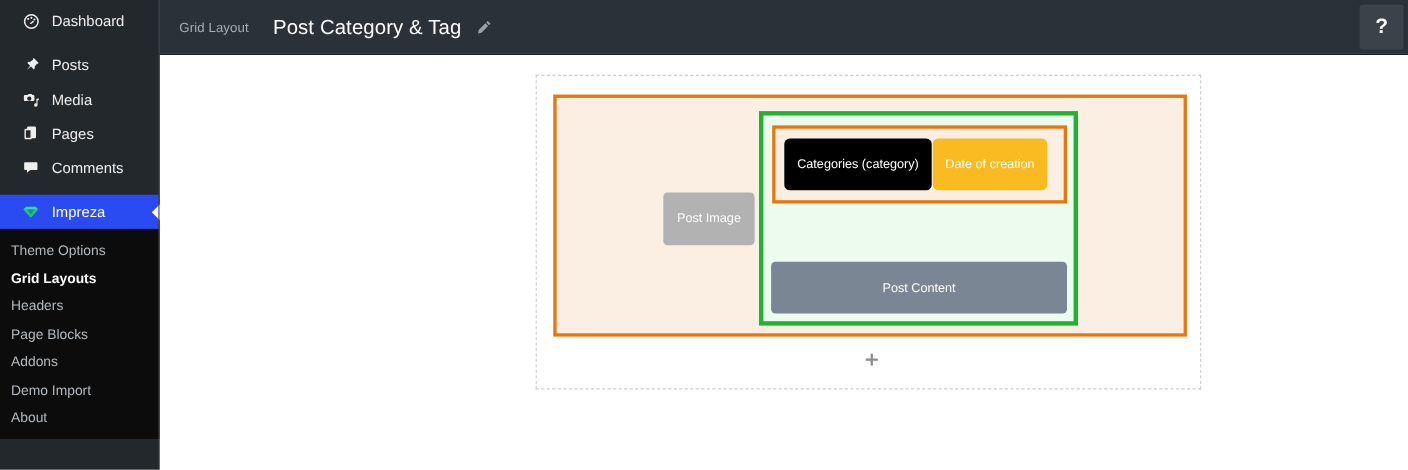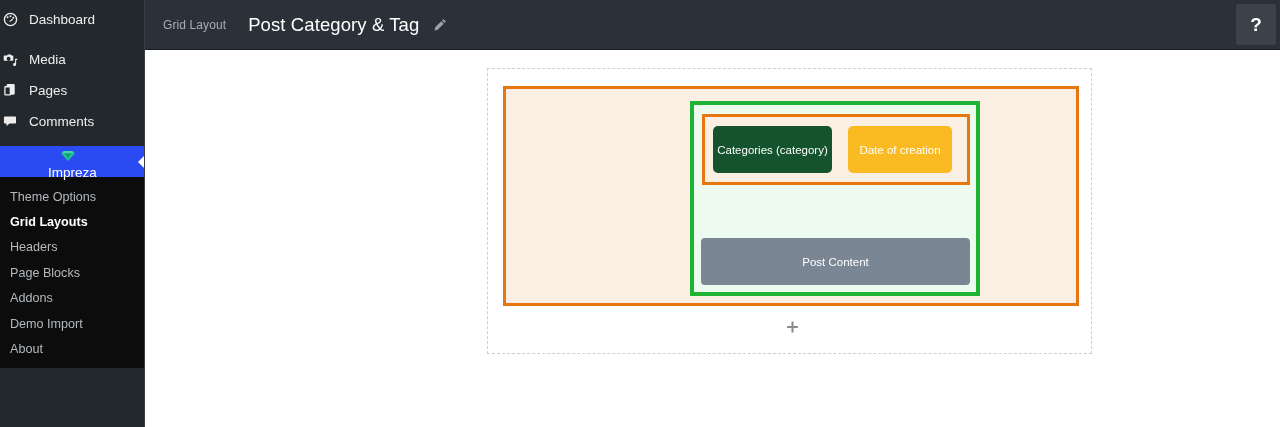--- a/index.html
+++ b/index.html
@@ -31,21 +31,21 @@
   }
   .menu-top {
     background: #23282d;
     padding-top: 4px;
   }
   .menu-item {
     position: relative;
     display: flex;
     align-items: center;
     height: 31px;
-    padding-left: 0;
+    padding-left: 18px;
     color: #eeeeee;
     font-size: 13.5px;
     box-sizing: border-box;
   }
   .menu-item .mi-icon {
     width: 20px;
     height: 20px;
     display: flex;
     align-items: center;
     justify-content: center;
@@ -54,21 +54,20 @@
   }
   .menu-item .mi-label {
     line-height: 1;
     white-space: nowrap;
   }
   .menu-sep { height: 9px; }
 
   .menu-item.active {
     background: #2b4bf2;
     color: #ffffff;
-    flex-direction: column;
   }
   .menu-item.active .arrow {
     position: absolute;
     right: -1px;
     top: 50%;
     transform: translateY(-50%);
     width: 0; height: 0;
     border-top: 8px solid transparent;
     border-bottom: 8px solid transparent;
     border-right: 8px solid #ffffff;
@@ -239,22 +238,22 @@
     color: #ffffff;
     font-size: 11.5px;
     display: flex;
     align-items: center;
     justify-content: center;
     box-sizing: border-box;
     white-space: nowrap;
   }
   #block-categories {
     left: 8px;
-    width: 119px;
-    background: #14532d;
+    width: 134px;
+    background: #000000;
   }
   #block-date {
     left: 143px;
     width: 104px;
     background: #f9bb21;
     text-align: center;
   }
 
   .stack-block {
     position: absolute;
@@ -307,20 +306,28 @@
             <circle cx="10" cy="6.1" r="1.15"></circle>
             <circle cx="13.3" cy="7.9" r="1.15"></circle>
             <path d="M12.9 10.6l-3.3 2.1c-.6.4-1.3-.5-.8-1l2.9-2.4c.6-.5 1.4.5.8 1z"></path>
           </svg>
         </span>
         <span class="mi-label">Dashboard</span>
       </div>
 
       <div class="menu-sep"></div>
 
+      <div class="menu-item">
+        <span class="mi-icon">
+          <svg width="17" height="17" viewBox="0 0 20 20" fill="#eeeeee">
+            <path d="M12.6 2.1l-1.1 1.1 .5 .5-3.6 2.7-1.5-.3-1.2 1.2 3 3-3.6 4.5 4.5-3.6 3 3 1.2-1.2-.3-1.5 2.7-3.6 .5 .5 1.1-1.1z"></path>
+          </svg>
+        </span>
+        <span class="mi-label">Posts</span>
+      </div>
 
       <div class="menu-item">
         <span class="mi-icon">
           <svg width="17" height="17" viewBox="0 0 20 20" fill="#eeeeee">
             <path d="M3 5.2h3l.9-1.2h3.4l.9 1.2h1.1c.6 0 1 .4 1 1v4.4c0 .6-.4 1-1 1H3c-.6 0-1-.4-1-1V6.2c0-.6.4-1 1-1zm4.8 1.6a2.3 2.3 0 100 4.6 2.3 2.3 0 000-4.6z"></path>
             <path d="M15.4 9.1v5.1a1.8 1.8 0 10 1.2 1.7V10.9l1.4-.5V9z"></path>
           </svg>
         </span>
         <span class="mi-label">Media</span>
       </div>
@@ -401,20 +408,23 @@
     </div>
   </div>
   <div class="hdr-underline"></div>
 
   <div id="canvas">
 
     <div id="grid-container">
 
       <div id="section-outer">
 
+        <div id="block-post-image">
+          <span>Post Image</span>
+        </div>
 
         <div id="column-green">
 
           <div id="row-meta">
             <div class="meta-btn" id="block-categories">
               <span>Categories (category)</span>
             </div>
             <div class="meta-btn" id="block-date">
               <span>Date of creation</span>
             </div>

